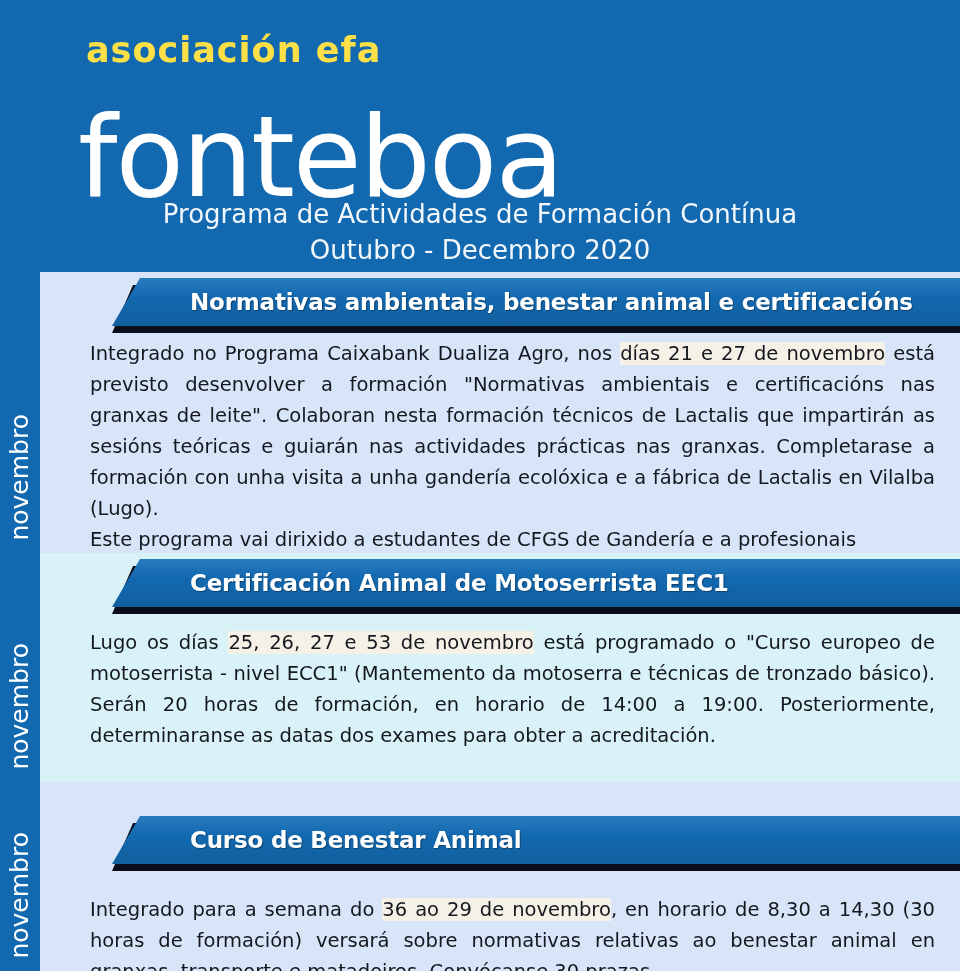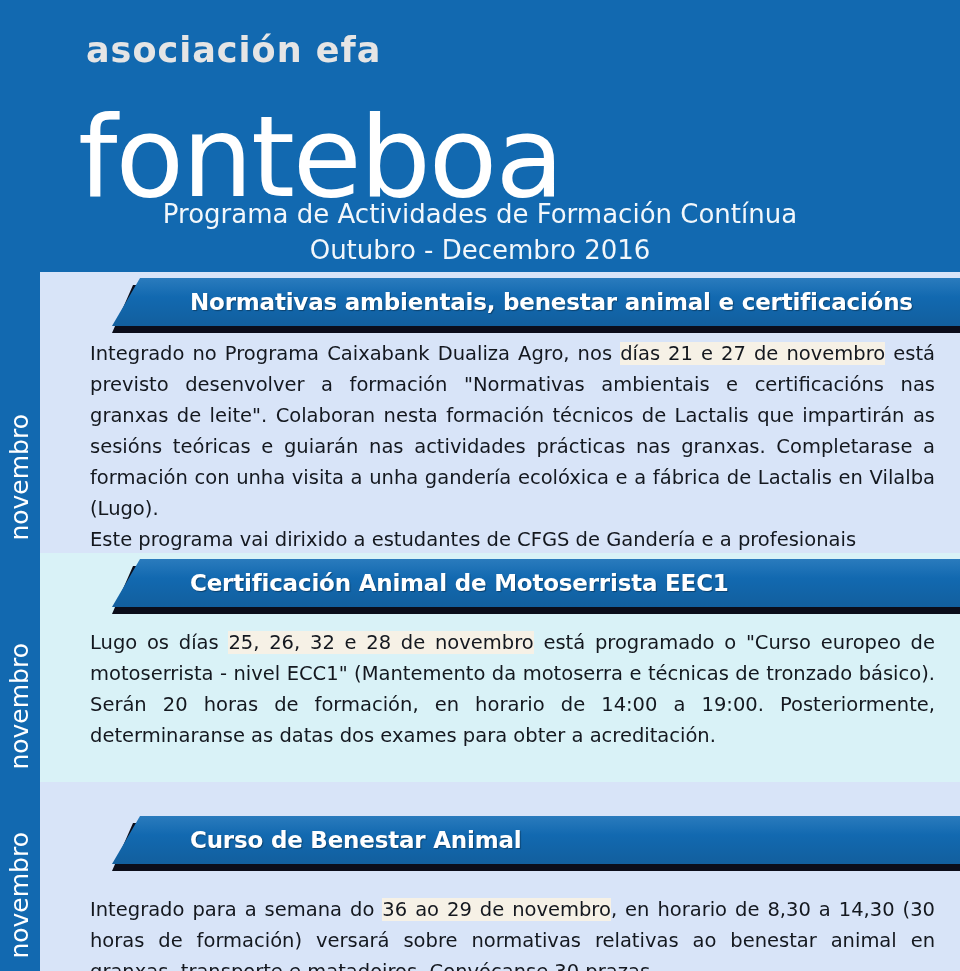--- a/index.html
+++ b/index.html
@@ -31,21 +31,21 @@
     position: absolute;
     left: 78px;
     top: 30px;
     width: 810px;
     height: 150px;
   }
   .logo-sub {
     position: absolute;
     left: 8px;
     top: 0px;
-    color: #e5e5e5;
+    color: #fde047;
     font-family: "DejaVu Sans", sans-serif;
     font-size: 35px;
     font-weight: 700;
     letter-spacing: 1px;
     line-height: 40px;
     white-space: nowrap;
   }
   .logo-main {
     position: absolute;
     left: 0px;
@@ -192,21 +192,21 @@
 
 <div id="poster">
 
   <div class="header">
     <div class="logo-block">
       <div class="logo-sub">asociación efa</div>
       <div class="logo-main">fonteboa</div>
     </div>
     <div class="header-subtitle">
       <span>Programa de Actividades de Formación Contínua</span>
-      <span class="line2">Outubro - Decembro 2016</span>
+      <span class="line2">Outubro - Decembro 2020</span>
     </div>
   </div>
 
   <div class="sections">
 
     <div class="section" id="sec1">
       <div class="rail">
         <div class="rail-label">novembro</div>
       </div>
       <div class="panel">
@@ -226,21 +226,21 @@
       <div class="rail">
         <div class="rail-label">novembro</div>
       </div>
       <div class="panel">
         <div class="banner-wrap">
           <div class="banner-shadow"></div>
           <div class="banner"></div>
           <div class="banner-title">Certificación Animal de Motoserrista EEC1</div>
         </div>
         <div class="body-text">
-          <span>Lugo os días </span><span class="hl">25, 26, 32 e 28 de novembro</span><span> está programado o "Curso europeo de motoserrista -  nivel ECC1" (Mantemento da motoserra e técnicas de tronzado básico). Serán 20 horas de formación,  en horario de 14:00 a 19:00. Posteriormente, determinaranse as datas dos exames para obter a acreditación.</span>
+          <span>Lugo os días </span><span class="hl">25, 26, 27 e 53 de novembro</span><span> está programado o "Curso europeo de motoserrista -  nivel ECC1" (Mantemento da motoserra e técnicas de tronzado básico). Serán 20 horas de formación,  en horario de 14:00 a 19:00. Posteriormente, determinaranse as datas dos exames para obter a acreditación.</span>
         </div>
       </div>
     </div>
 
     <div class="section" id="sec3">
       <div class="rail">
         <div class="rail-label">novembro</div>
       </div>
       <div class="panel">
         <div class="banner-wrap">

